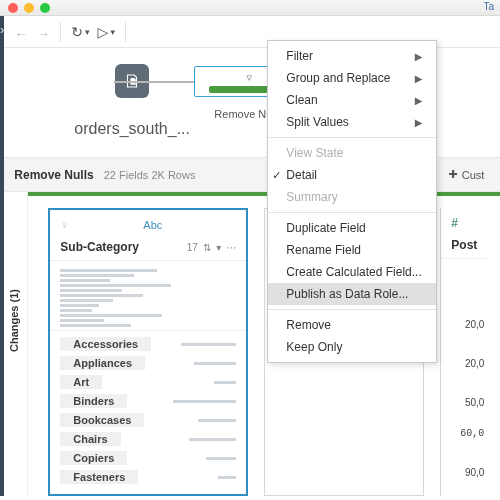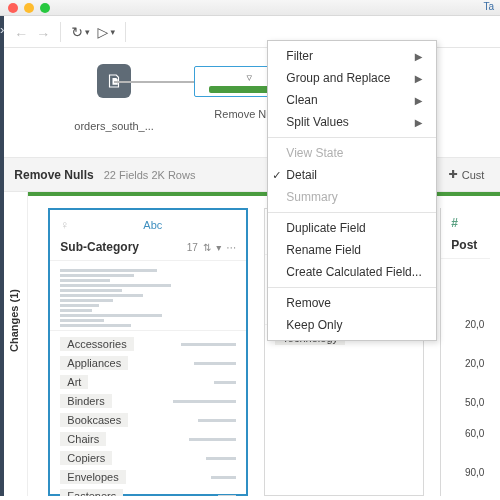--- a/index.html
+++ b/index.html
@@ -12,21 +12,21 @@
   .app { display: flex; height: 480px; }
   .leftstrip { width: 24px; background: #38475a; display: flex; flex-direction: column; align-items: center; padding-top: 6px; }
   .leftstrip .chev { color: #dce3ea; font-size: 13px; }
   .main { flex: 1; display: flex; flex-direction: column; position: relative; }
   .toolbar { height: 32px; border-bottom: 1px solid #e5e5e5; display: flex; align-items: center; padding: 0 10px; gap: 10px; color: #6b6b6b; }
   .tb-group { display: flex; align-items: center; gap: 8px; }
   .tb-sep { width: 1px; height: 20px; background: #e2e2e2; }
   .nav-arrow { font-size: 14px; color: #bdbdbd; }
   .refresh, .play { font-size: 14px; color: #555; display: inline-flex; align-items: center; }
   .canvas { height: 110px; border-bottom: 1px solid #e8e8e8; position: relative; }
-  .node { position: absolute; text-align: center; font-size: 11px; color: #555; }
+  .node { position: absolute; text-align: center; font-size: 16px; color: #555; }
   .node-icon { width: 34px; height: 34px; border-radius: 6px; background: #5f6b76; display: flex; align-items: center; justify-content: center; margin: 0 auto 22px; }
   .node-icon svg { width: 18px; height: 18px; fill: #fff; }
   .node-line { position: absolute; height: 2px; background: #b7b7b7; }
   .step-box { position: absolute; border: 1px solid #3aa0d8; padding: 4px 14px 3px; border-radius: 2px; background: #fff; text-align: center; }
   .step-box .funnel { color: #7a7a7a; font-size: 11px; display: block; margin-bottom: 2px; }
   .step-bar { height: 7px; width: 80px; background: #4a9c3f; border-radius: 2px; }
   .step-label { font-size: 11px; color: #555; position: absolute; }
   .profilebar { height: 34px; background: #f4f4f4; border-bottom: 1px solid #e8e8e8; display: flex; align-items: center; padding: 0 10px; font-size: 12px; color: #333; gap: 10px; }
   .profilebar .step-name { font-weight: 700; }
   .profilebar .meta { color: #8a8a8a; font-size: 11px; }
@@ -44,21 +44,21 @@
   .type-abc { color: #3f8fbf; font-size: 11px; }
   .light-icon { color: #c9c9c9; font-size: 12px; }
   .title-row { display: flex; align-items: center; justify-content: space-between; font-size: 12px; font-weight: 600; color: #333; }
   .title-row .badges { font-weight: 400; color: #888; font-size: 10px; display: flex; gap: 5px; align-items: center; }
   .hist { height: 70px; padding: 8px 10px 4px; border-bottom: 1px solid #f0f0f0; }
   .hist-bars { display: flex; flex-direction: column; gap: 2px; }
   .hist-bars div { height: 3px; background: #cfd5da; }
   .values { padding: 6px 10px; font-size: 11px; color: #444; max-height: 260px; overflow: hidden; }
   .val { display: flex; align-items: center; margin-bottom: 5px; gap: 4px; }
   .val .bar { height: 3px; background: #cfd5da; margin-left: auto; }
-  .val .txt { background: #f0f0ee; padding: 1px 7px; }
+  .val .txt { background: #f0f0ee; padding: 1px 13px; font-weight: bold; }
   .card.partial { width: 160px; }
   .context-menu { position: absolute; top: 24px; left: 263px; width: 170px; background: #fff; border: 1px solid #c9c9c9; box-shadow: 2px 2px 6px rgba(0,0,0,0.15); font-size: 12px; color: #333; padding: 4px 0; z-index: 50; }
   .cm-item { padding: 4px 14px 4px 18px; display: flex; align-items: center; justify-content: space-between; cursor: default; position: relative; }
   .cm-item.disabled { color: #b0b0b0; }
   .cm-item.highlight { background: #e0e0e0; }
   .cm-item .arrow { color: #666; font-size: 10px; }
   .cm-sep { height: 1px; background: #e3e3e3; margin: 4px 0; }
   .cm-check::before { content: "✓"; position: absolute; left: 4px; font-size: 11px; }
   .num-hash { color: #5aa082; font-size: 12px; font-weight: 600; }
   .num-val { text-align: right; font-size: 10px; color: #444; padding-right: 6px; }
@@ -202,24 +202,20 @@
               </div>
               <div class="val">
                 <span class="txt">Chairs</span>
                 <span class="bar" style="width:47px"></span>
               </div>
               <div class="val">
                 <span class="txt">Copiers</span>
                 <span class="bar" style="width:30px"></span>
               </div>
               <div class="val">
-                <span class="txt">Envelopes</span>
-                <span class="bar" style="width:25px"></span>
-              </div>
-              <div class="val">
                 <span class="txt">Fasteners</span>
                 <span class="bar" style="width:18px"></span>
               </div>
             </div>
         </div>
 
         <div class="card partial" style="margin-top:0;">
           <div class="card-head" style="height:46px;"></div>
           <div class="hist" style="height:70px;"></div>
           <div class="values" id="c2v">
@@ -237,21 +233,21 @@
               </div>
             <div class="title-row">
                 <span>Post</span>
               </div>
           </div>
           <div style="height:60px;"></div>
           <div id="c3v">
               <div class="num-val" style="margin-bottom: 28px;">20,0</div>
               <div class="num-val" style="margin-bottom: 28px;">20,0</div>
               <div class="num-val" style="margin-bottom: 20px;">50,0</div>
-              <div class="num-val" style="margin-bottom: 28px;">60,0</div>
+              <div class="num-val" style="margin-bottom: 28px; font-family: Liberation Mono, monospace;">60,0</div>
               <div class="num-val" style="margin-bottom: 28px;">90,0</div>
             </div>
         </div>
 
       </div>
     </div>
 
     <div class="context-menu">
       <div class="cm-item">
           <span>Filter</span>
@@ -282,20 +278,23 @@
       <div class="cm-sep"></div>
       <div class="cm-item">
           <span>Duplicate Field</span>
         </div>
       <div class="cm-item">
           <span>Rename Field</span>
         </div>
       <div class="cm-item">
           <span>Create Calculated Field...</span>
         </div>
+      <div class="cm-item highlight">
+          <span>Publish as Data Role...</span>
+        </div>
       <div class="cm-sep"></div>
       <div class="cm-item">
           <span>Remove</span>
         </div>
       <div class="cm-item">
           <span>Keep Only</span>
         </div>
     </div>
 
   </div>

